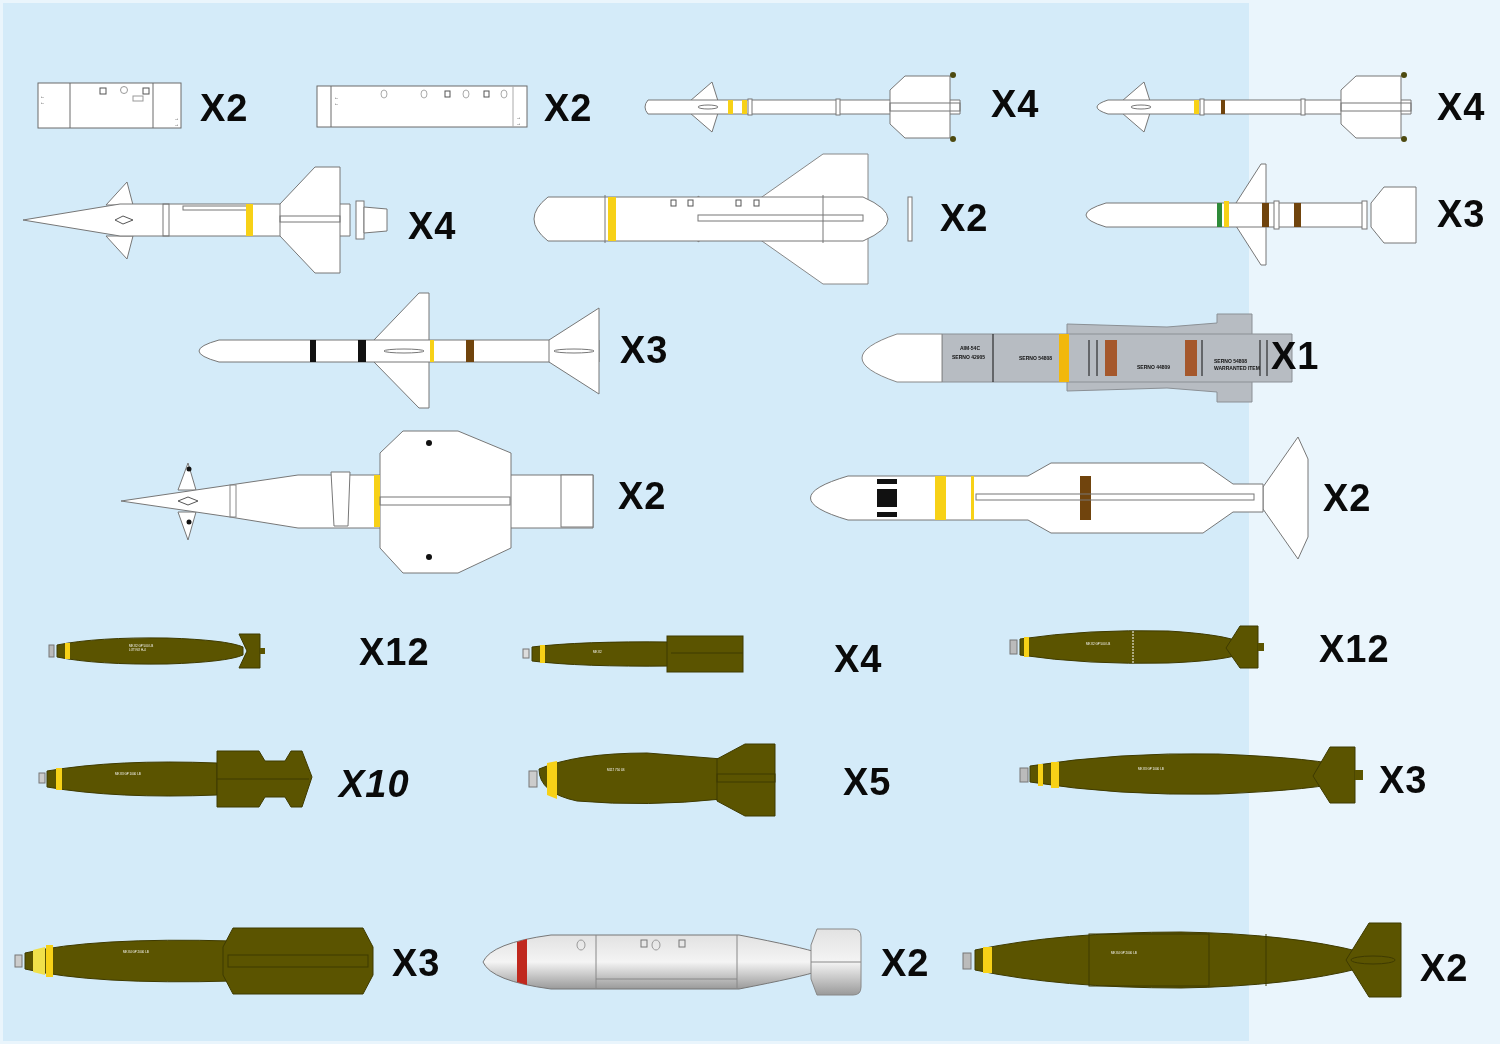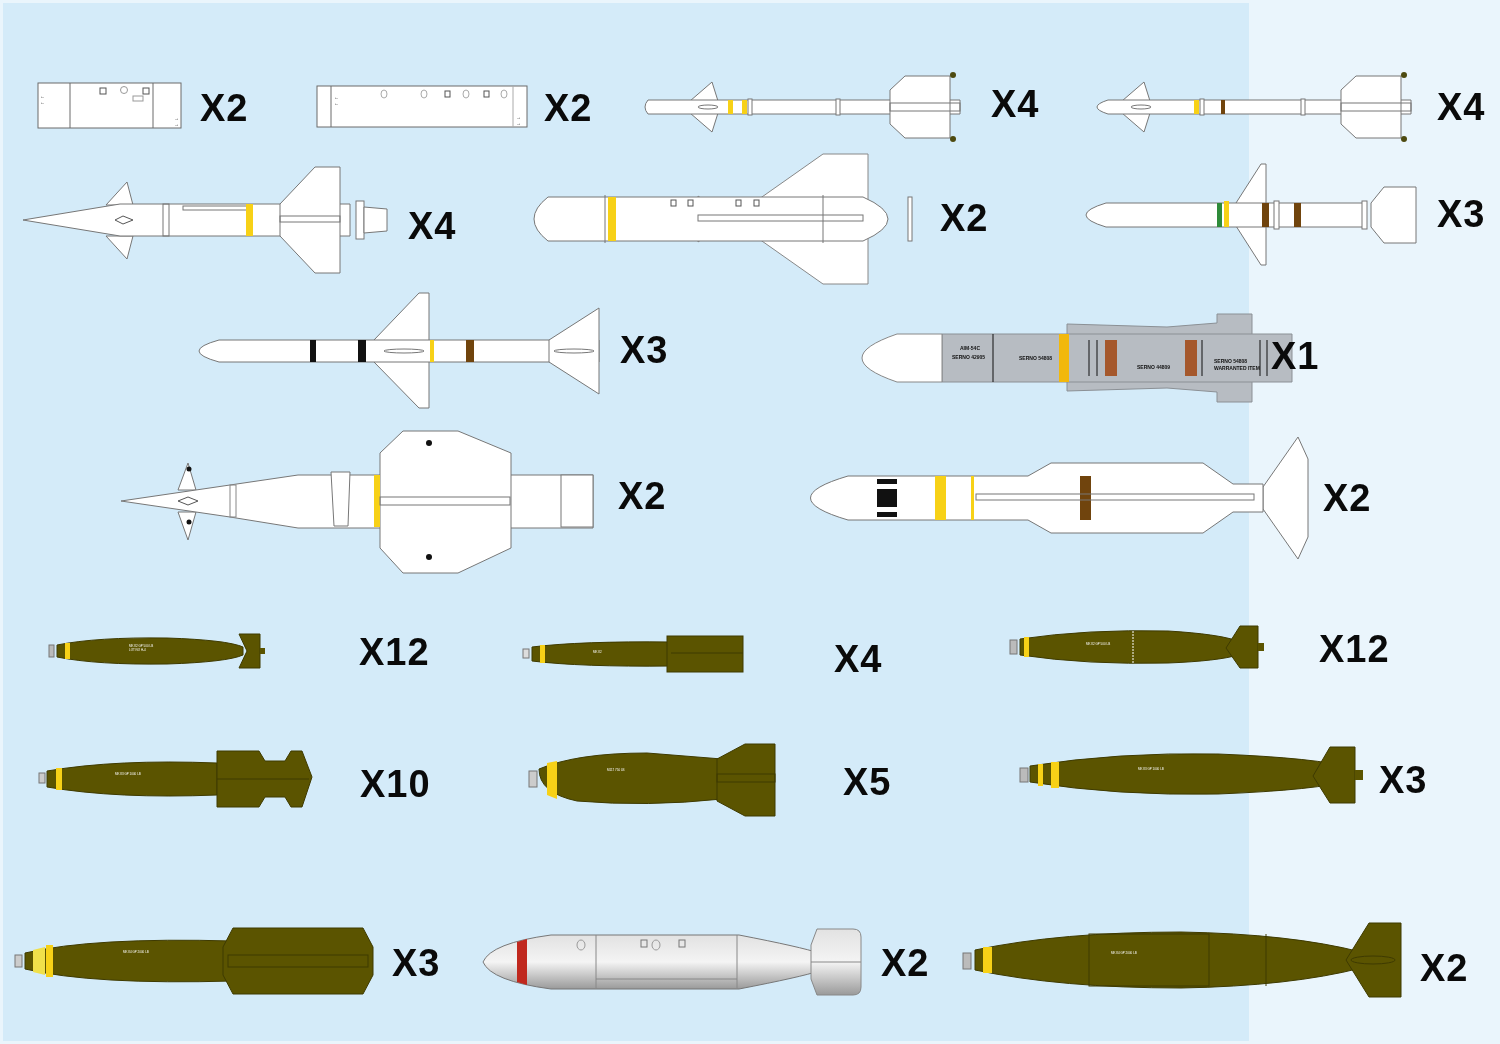--- a/index.html
+++ b/index.html
@@ -249,21 +249,21 @@
   <div class="item" style="left:34px;top:746px;width:280px;height:62px;">
     <svg width="280" height="62">
       <rect x="2" y="24" width="6" height="10" fill="#ccc" stroke="#777"></rect>
       <path d="M10,22 Q80,10 180,14 L180,46 Q80,50 10,38 Z" fill="#5b5400" stroke="#3e3a00"></path>
       <rect x="19" y="19" width="6" height="22" fill="#f7d117"></rect>
       <path d="M180,2 L222,2 L228,12 L248,12 L254,2 L265,2 L275,28 L265,58 L254,58 L248,48 L228,48 L222,58 L180,58 Z" fill="#5b5400" stroke="#3e3a00"></path>
       <line x1="180" y1="30" x2="272" y2="30" stroke="#3e3a00"></line>
       <text class="stencil" x="78" y="26" font-size="3">MK 83 GP 1000 LB</text>
     </svg>
   </div>
-  <div class="qty" style="left:357px;top:762px;">X10</div>
+  <div class="qty" style="left:336px;top:762px;font-style:italic;">X10</div>
 
   <div class="item" style="left:524px;top:738px;width:255px;height:78px;">
     <svg width="255" height="78">
       <rect x="2" y="30" width="8" height="16" fill="#ccc" stroke="#777"></rect>
       <path d="M12,28 Q50,12 120,12 L195,18 L245,32 L245,44 L195,58 Q120,66 50,60 Q12,52 12,28 Z" fill="#5b5400" stroke="#3e3a00"></path>
       <path d="M20,22 L30,20 L30,58 L20,54 Z" fill="#f7d117"></path>
       <path d="M190,18 L218,3 L248,3 L248,75 L218,75 L190,60 Z" fill="#5b5400" stroke="#3e3a00"></path>
       <rect x="190" y="33" width="58" height="8" fill="none" stroke="#3e3a00"></rect>
       <text class="stencil" x="80" y="30" font-size="3">M117 750 LB</text>
     </svg>

